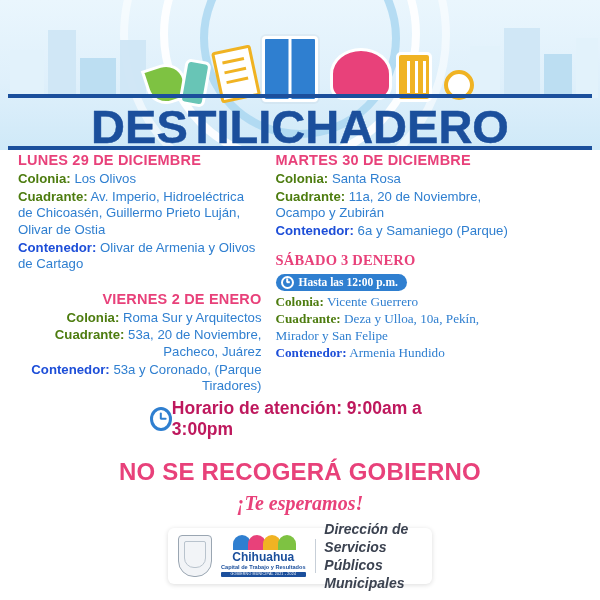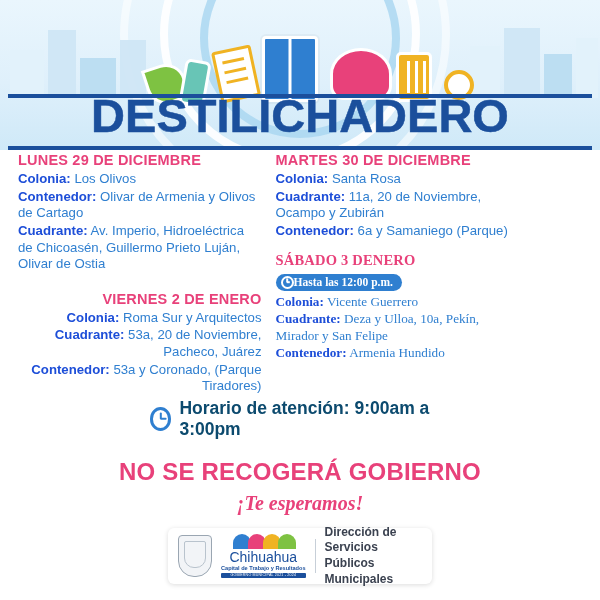--- a/index.html
+++ b/index.html
@@ -77,21 +77,21 @@
     border-radius: 0 50% 0 50%; left: 146px; top: 64px; transform: rotate(-18deg);
   }
   .obj.circ {
     width: 30px; height: 30px; border-radius: 50%; border: 4px solid #f0b323;
     left: 444px; top: 70px; background: #ffffff;
   }
 
   
   .title-wrap {
     position: absolute; top: 92px; left: 0; width: 600px; height: 58px;
-    display: flex; align-items: flex-start; justify-content: center;
+    display: flex; align-items: flex-end; justify-content: center;
   }
   .title-bar-top, .title-bar-bottom {
     position: absolute; left: 8px; right: 8px; height: 4px; background: #1b4f9c;
   }
   .title-bar-top { top: 2px; }
   .title-bar-bottom { bottom: 0px; }
   .title {
     font-size: 47px; font-weight: bold; letter-spacing: 0px;
     color: #1b4f9c; line-height: 1;
     font-family: "Liberation Sans", sans-serif;
@@ -104,45 +104,45 @@
     position: absolute; top: 152px; left: 0; width: 537px;
     display: flex; padding: 0 18px; gap: 14px;
   }
   .col { width: 50%; }
   .blk { margin-bottom: 12px; }
   .day {
     color: #e8417a; font-weight: bold; font-size: 14.5px;
     letter-spacing: .2px; margin-bottom: 3px;
   }
   .row { font-size: 13.2px; color: #2f7fd0; line-height: 1.26; margin-bottom: 1px; }
-  .row .lbl { color: #1d4ed8; font-weight: bold; }
+  .row .lbl { color: #4d7c0f; font-weight: bold; }
   .row .val { color: #2f7fd0; }
   .row.cont .lbl { color: #1d4ed8; }
 
   .clock-note {
-    display: inline-flex; align-items: center; 
+    display: inline-flex; align-items: center; gap: 5px;
     background: #2f7fd0; color: #ffffff; border-radius: 11px;
     padding: 2px 9px 2px 5px; font-size: 11.5px; font-weight: bold;
     margin: 2px 0 3px 0;
   }
   .clock-note .cicon {
     width: 13px; height: 13px; border-radius: 50%;
     border: 2px solid #ffffff; position: relative; display: inline-block;
   }
   .clock-note .cicon:before, .clock-note .cicon:after {
     content: ""; position: absolute; background: #ffffff; left: 50%; top: 50%;
   }
   .clock-note .cicon:before { width: 1.6px; height: 4px; transform: translate(-50%,-90%); }
   .clock-note .cicon:after { width: 3.4px; height: 1.6px; transform: translate(-6%,-50%); }
 
   
   .horario {
     position: absolute; top: 398px; left: 50%; transform: translateX(-50%);
-    display: flex; align-items: center; gap: 8px;
-    color: #0c4a6e; font-weight: bold; font-size: 17.5px;
+    display: flex; align-items: center; 
+    color: #be185d; font-weight: bold; font-size: 17.5px;
   }
   .horario .bigclock {
     width: 24px; height: 24px; border-radius: 50%;
     border: 3px solid #2f7fd0; position: relative; display: inline-block;
   }
   .horario .bigclock:before, .horario .bigclock:after {
     content: ""; position: absolute; background: #2f7fd0; left: 50%; top: 50%;
   }
   .horario .bigclock:before { width: 2.4px; height: 7px; transform: translate(-50%,-92%); border-radius: 2px; }
   .horario .bigclock:after { width: 6px; height: 2.4px; transform: translate(-6%,-50%); border-radius: 2px; }
@@ -181,26 +181,26 @@
   .chihuahua { flex: 0 0 auto; text-align: center; }
   .chi-arcs { height: 15px; position: relative; width: 72px; margin: 0 auto 1px; }
   .chi-arcs i {
     position: absolute; bottom: 0; width: 18px; height: 15px;
     border-radius: 9px 9px 0 0;
   }
   .chi-arcs i:nth-child(1) { left: 6px;  background: #2f7fd0; }
   .chi-arcs i:nth-child(2) { left: 21px; background: #e8417a; }
   .chi-arcs i:nth-child(3) { left: 36px; background: #f0b323; }
   .chi-arcs i:nth-child(4) { left: 51px; background: #7ec242; }
-  .chi-name { font-size: 14px; font-weight: normal; color: #1b4f9c; line-height: 1; }
+  .chi-name { font-size: 12px; font-weight: bold; color: #1b4f9c; line-height: 1; }
   .chi-sub { font-size: 5.6px; font-weight: bold; color: #1b4f9c; line-height: 1.15; margin-top: 1px; }
   .chi-bar { margin-top: 2px; height: 5px; background: #1b4f9c; border-radius: 1px; }
   .chi-bar span { font-size: 3.6px; color: #ffffff; line-height: 5px; display: block; text-align: center; letter-spacing: .2px; }
   .divider { width: 1px; height: 34px; background: #c7cfd8; }
-  .dep { font-size: 12px; font-weight: bold; color: #3b4250; line-height: 1.3; }
+  .dep { font-size: 14px; font-weight: bold; color: #3b4250; line-height: 1.3; font-style: italic; }
 </style>
 </head>
 <body>
 
 <div class="poster">
 
   <div class="topband">
     <div class="sky-arc arc3"></div>
     <div class="sky-arc arc1"></div>
     <div class="sky-arc arc2"></div>
@@ -240,27 +240,27 @@
   <div class="cols">
 
     <div class="col">
 
       <div class="blk">
         <div class="day">LUNES 29 DE DICIEMBRE</div>
         <div class="row">
           <span class="lbl">Colonia:</span>
           <span class="val">Los Olivos</span>
         </div>
+        <div class="row">
+          <span class="lbl">Cuadrante:</span>
+          <span class="val">Av. Imperio, Hidroeléctrica de Chicoasén, Guillermo Prieto Luján, Olivar de Ostia</span>
+        </div>
         <div class="row cont">
           <span class="lbl">Contenedor:</span>
           <span class="val">Olivar de Armenia y Olivos de Cartago</span>
-        </div>
-        <div class="row">
-          <span class="lbl">Cuadrante:</span>
-          <span class="val">Av. Imperio, Hidroeléctrica de Chicoasén, Guillermo Prieto Luján, Olivar de Ostia</span>
         </div>
       </div>
 
       <div class="blk" style="margin-top:18px;text-align:right;">
         <div class="day">VIERNES 2 DE ENERO</div>
         <div class="row">
           <span class="lbl">Colonia:</span>
           <span class="val">Roma Sur y Arquitectos</span>
         </div>
         <div class="row">

